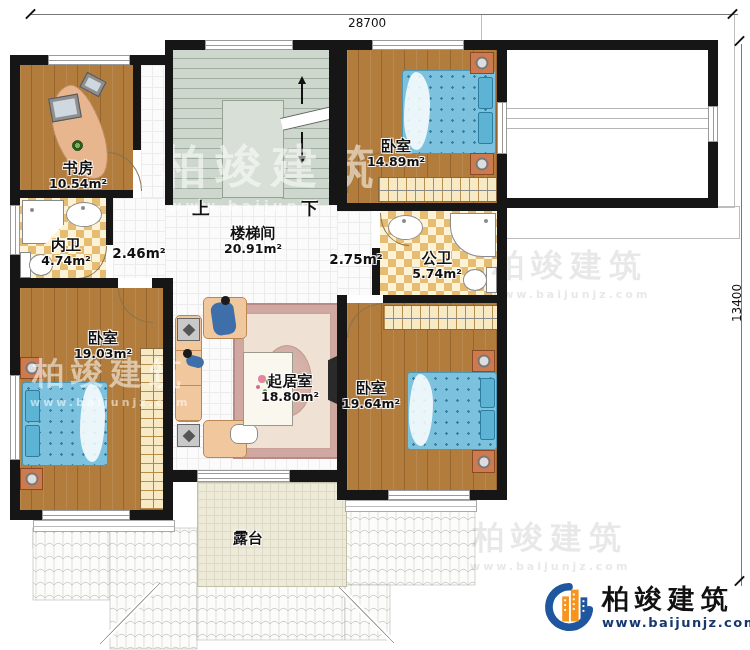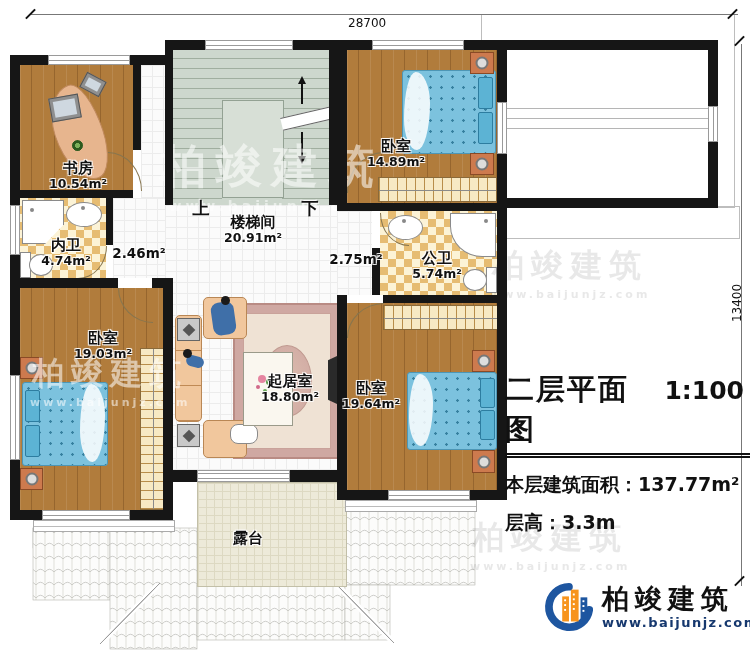--- a/index.html
+++ b/index.html
@@ -277,21 +277,21 @@
     <span class="lname">书房</span>
     <span class="larea">10.54m²</span>
   </div>
   <div class="lbl" style="left:66px;top:237px">
     <span class="lname">内卫</span>
     <span class="larea">4.74m²</span>
   </div>
   <div class="lbl" style="left:139px;top:246px">
     <span class="larea" style="font-size:13.5px">2.46m²</span>
   </div>
-  <div class="lbl" style="left:253px;top:214px">
+  <div class="lbl" style="left:253px;top:225px">
     <span class="lname">楼梯间</span>
     <span class="larea">20.91m²</span>
   </div>
   <div class="lbl" style="left:356px;top:252px">
     <span class="larea" style="font-size:13.5px">2.75m²</span>
   </div>
   <div class="lbl" style="left:396px;top:138px">
     <span class="lname">卧室</span>
     <span class="larea">14.89m²</span>
   </div>
@@ -327,32 +327,20 @@
   </div>
   <div class="wm wm-white wm-sm" style="left:30px;top:352px">
     <span class="wmn">柏竣建筑</span>
     <span class="wmu">www.baijunjz.com</span>
   </div>
   <div class="wm wm-gray wm-sm" style="left:470px;top:516px">
     <span class="wmn">柏竣建筑</span>
     <span class="wmu">www.baijunjz.com</span>
   </div>
 
-  <div class="tblock">
-    <div class="trow1">
-      <span class="ttitle">二层平面图</span>
-      <span class="tscale">1:100</span>
-    </div>
-    <div class="trow2">
-      <span>本层建筑面积：</span><span>137.77m²</span>
-    </div>
-    <div class="trow3">
-      <span>层高：</span><span>3.3m</span>
-    </div>
-  </div>
 
   <div class="logo">
     <svg width="56" height="54" viewBox="0 0 58 56">
       <path d="M30,7 A21,21 0 1 0 51,31" fill="none" stroke="#1e56a0" stroke-width="8" stroke-linecap="round"></path>
       <rect x="23" y="17" width="7" height="26" fill="#f7941d"></rect>
       <rect x="32" y="10" width="8" height="33" fill="#f7941d"></rect>
       <rect x="42" y="18" width="7" height="25" fill="#1e56a0"></rect>
       <g fill="#fff">
         <rect x="25" y="20" width="2" height="2"></rect>
           <rect x="25" y="25" width="2" height="2"></rect>

